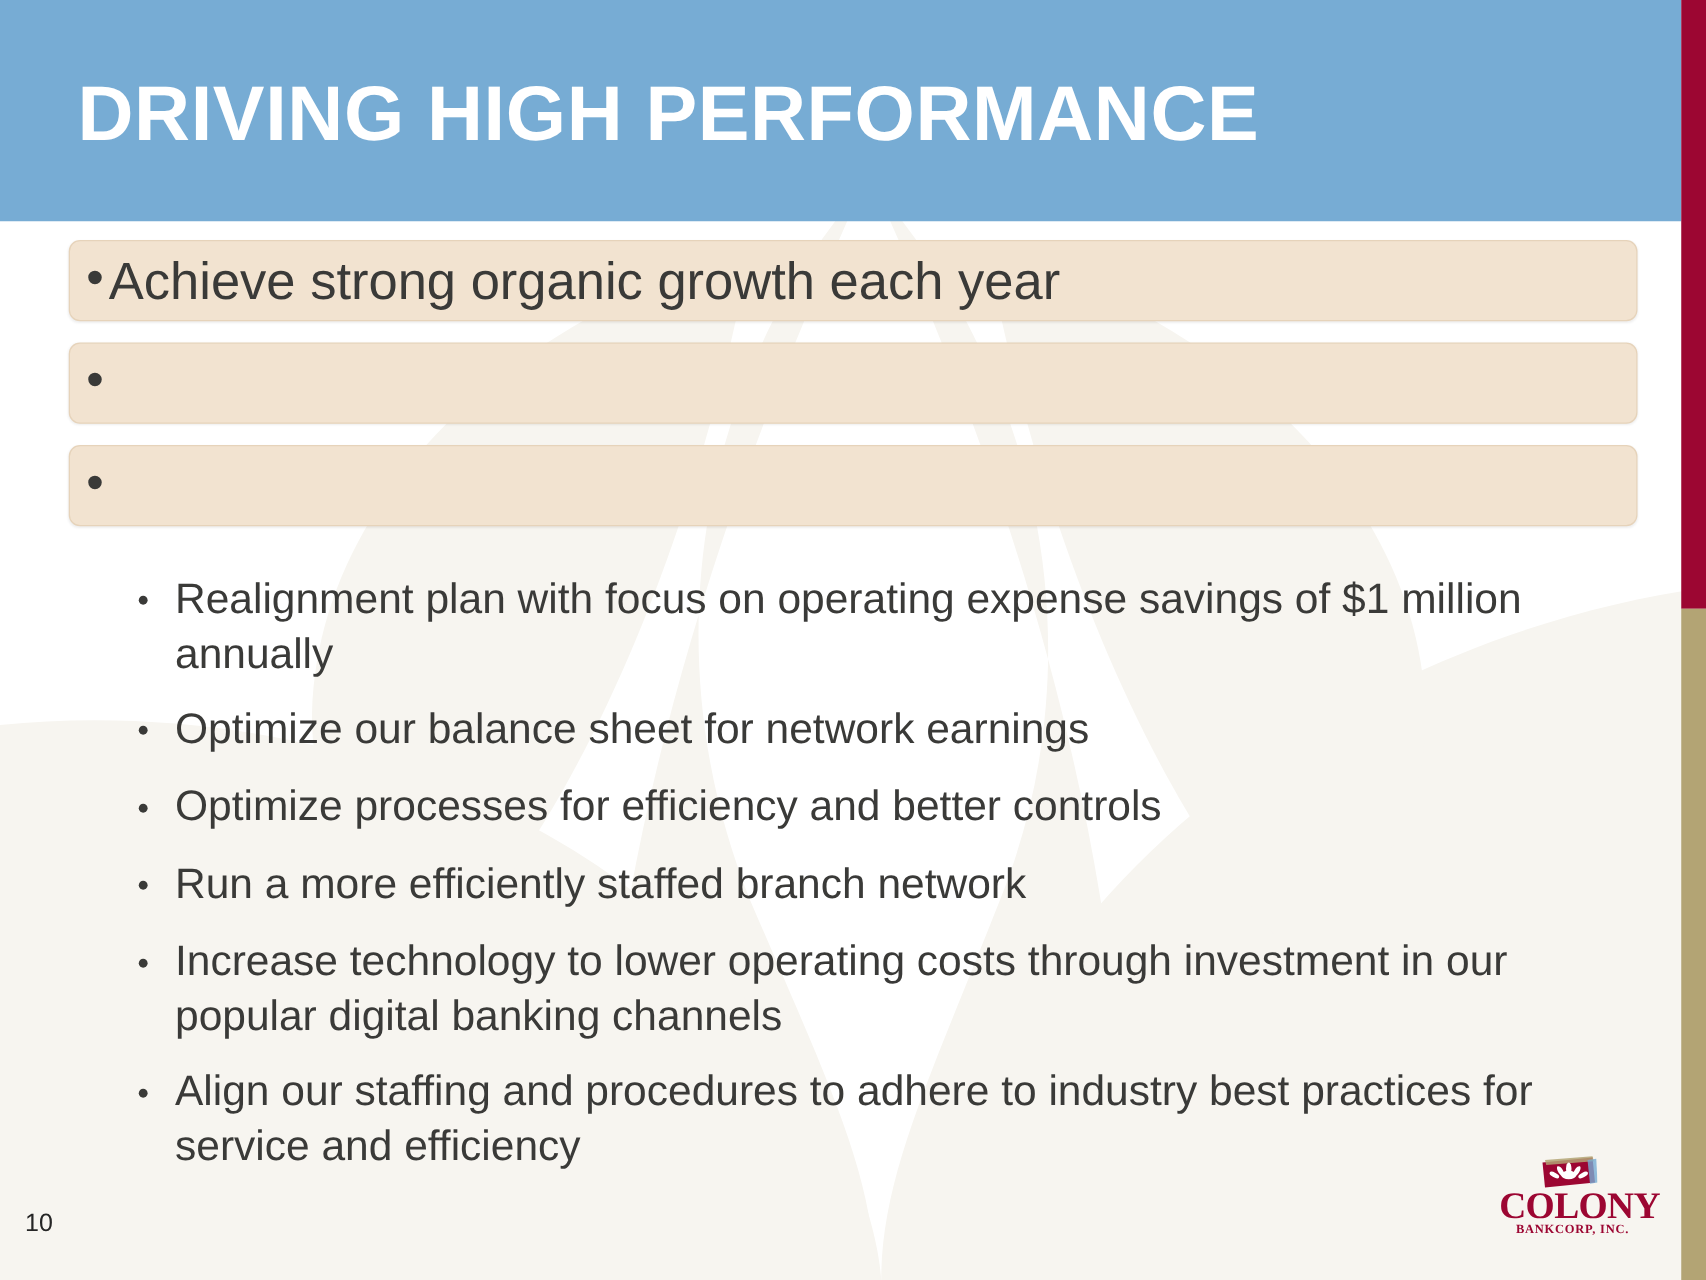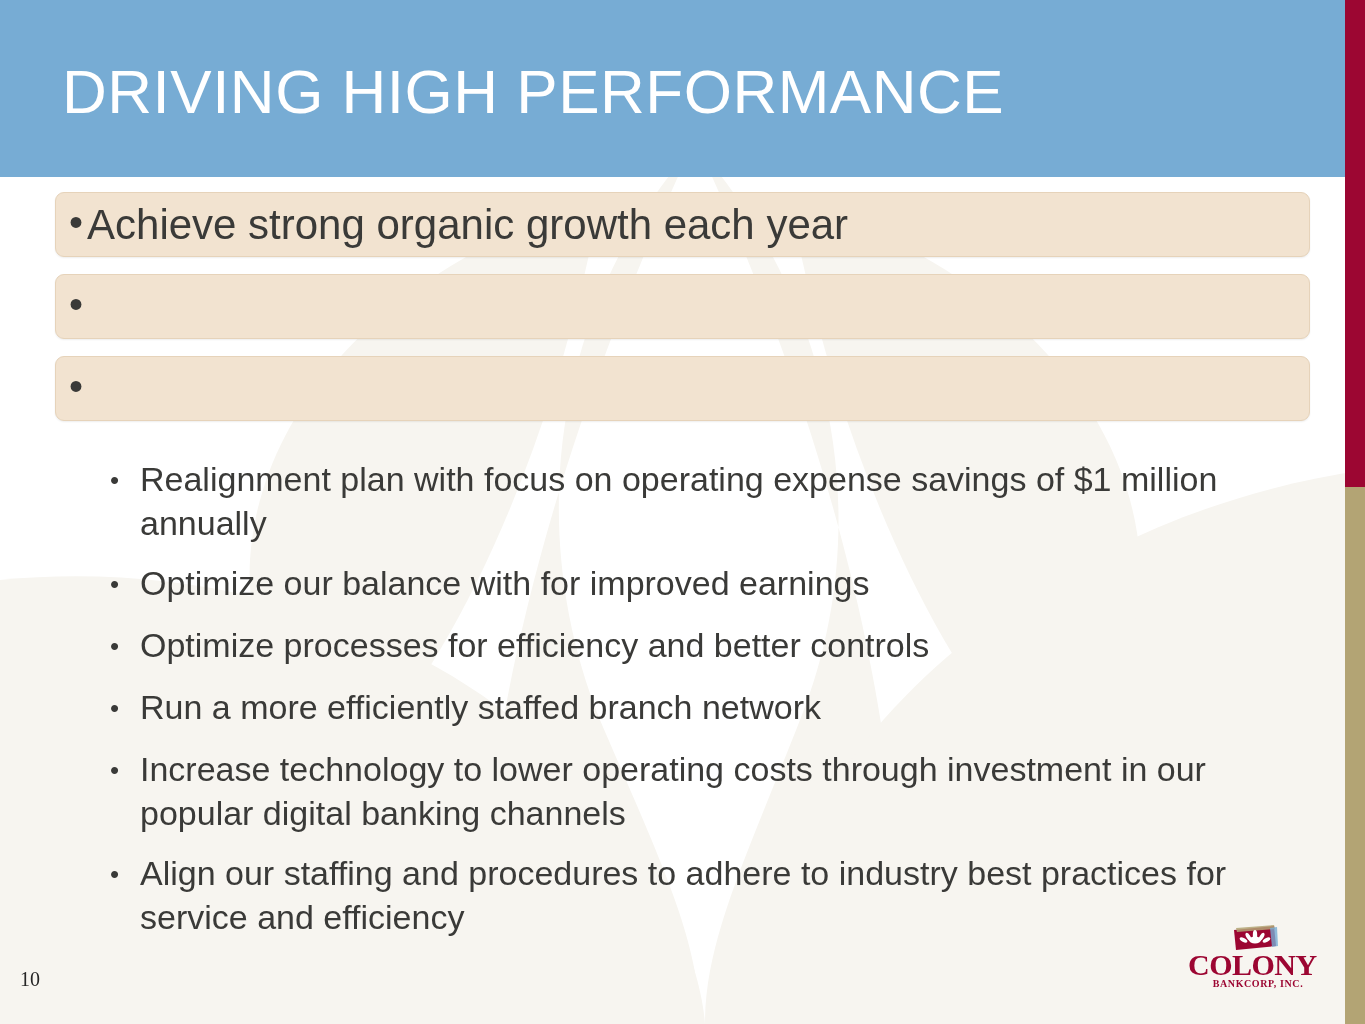--- a/index.html
+++ b/index.html
@@ -44,21 +44,21 @@
     height: 177px;
     background: #77acd4;
     z-index: 2;
   }
   .slide-title {
     position: absolute;
     left: 62px;
     top: 56px;
     font-size: 62px;
     line-height: 72px;
-    font-weight: normal;
+    font-weight: bold;
     color: #ffffff;
     letter-spacing: 0.5px;
     white-space: nowrap;
     z-index: 3;
   }
 
   
   .accent-bar {
     position: absolute;
     right: 0;
@@ -139,21 +139,20 @@
   }
 
   
   .page-number {
     position: absolute;
     left: 20px;
     top: 968px;
     font-size: 20px;
     color: #262626;
     z-index: 3;
-    font-family: Liberation Serif, serif;
   }
 
   
   .logo {
     position: absolute;
     left: 1188px;
     top: 924px;
     width: 140px;
     height: 66px;
     z-index: 3;
@@ -163,21 +162,21 @@
     left: 42px;
     top: 0;
     width: 48px;
     height: 28px;
   }
   .logo .wordmark {
     position: absolute;
     left: 0;
     top: 26px;
     width: 140px;
-    text-align: left;
+    text-align: right;
     font-family: "Liberation Serif", serif;
     font-size: 30px;
     line-height: 30px;
     font-weight: bold;
     color: #9c0632;
     letter-spacing: -0.5px;
   }
   .logo .sub {
     position: absolute;
     left: 0;
@@ -229,21 +228,21 @@
     </div>
   </div>
 
   <div class="sublist">
     <div class="sub-item">
       <span class="sbullet">•</span>
       <span class="stext">Realignment plan with focus on operating expense savings of $1 million annually</span>
     </div>
     <div class="sub-item">
       <span class="sbullet">•</span>
-      <span class="stext">Optimize our balance with for improved earnings</span>
+      <span class="stext">Optimize our balance sheet for network earnings</span>
     </div>
     <div class="sub-item">
       <span class="sbullet">•</span>
       <span class="stext">Optimize processes for efficiency and better controls</span>
     </div>
     <div class="sub-item">
       <span class="sbullet">•</span>
       <span class="stext">Run a more efficiently staffed branch network</span>
     </div>
     <div class="sub-item">

